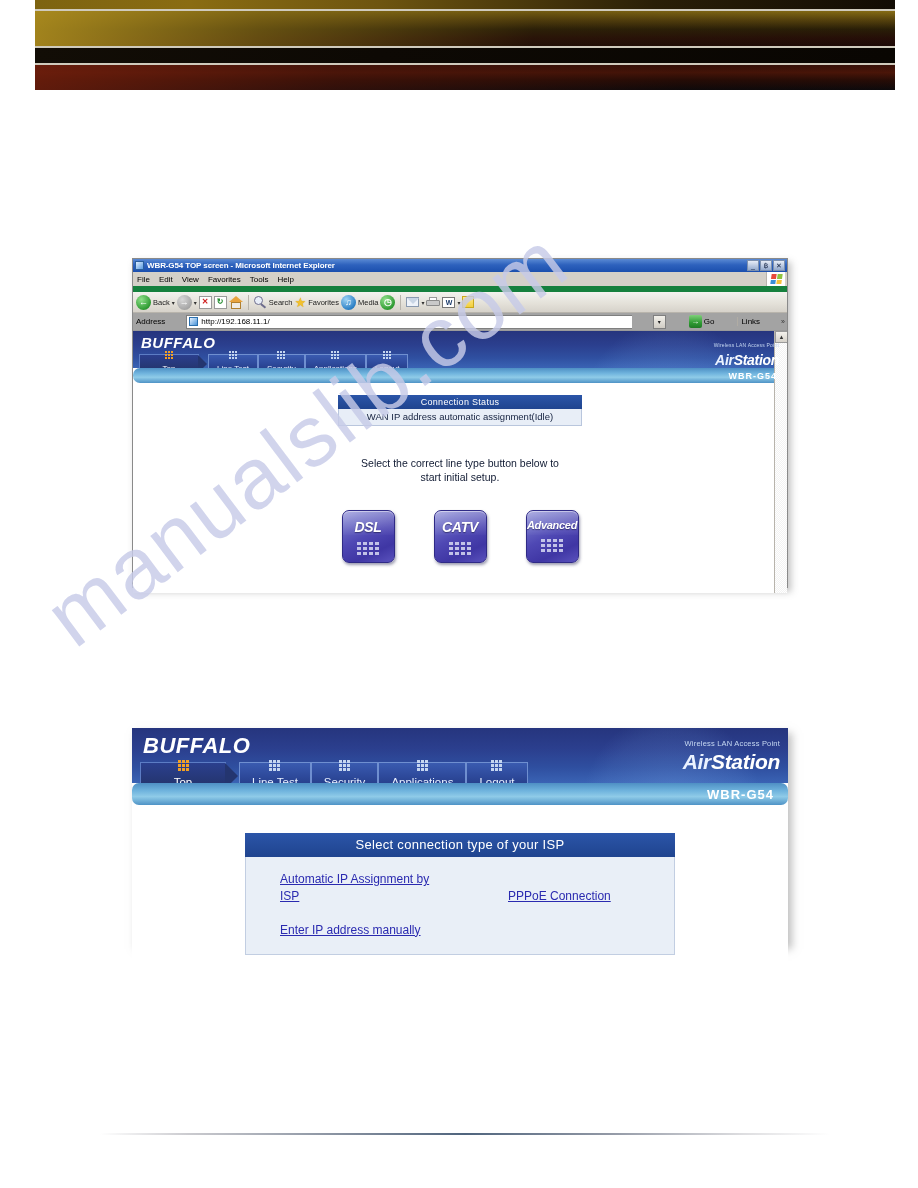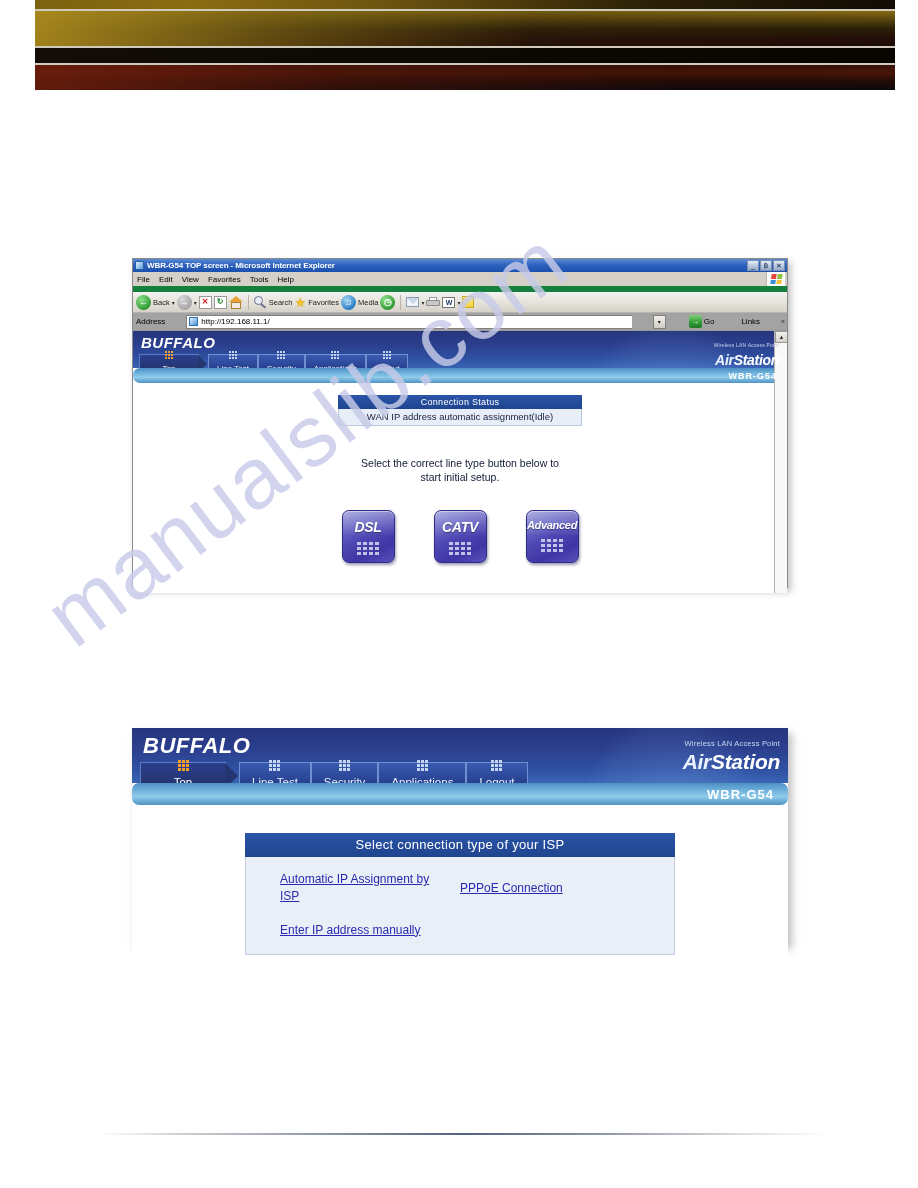--- a/index.html
+++ b/index.html
@@ -533,21 +533,21 @@
   }
   .isp-bd {
     background: #e9eff7;
     border: 1px solid #c2cee2;
     border-top: none;
     box-sizing: border-box;
     height: 98px;
     padding: 14px 0 0 34px;
     position: relative;
   }
-  .isp-row { display: flex; align-items: center; }
+  .isp-row { display: flex; align-items: flex-end; gap: 48px; }
   .isp-link {
     color: #2a2ab0;
     font-size: 12px;
     text-decoration: underline;
     line-height: 1.45;
     cursor: pointer;
   }
   .isp-link.col1 { width: 168px; }
   .isp-link.col2 { margin-left: 12px; }
   .isp-row2 { margin-top: 16px; }

